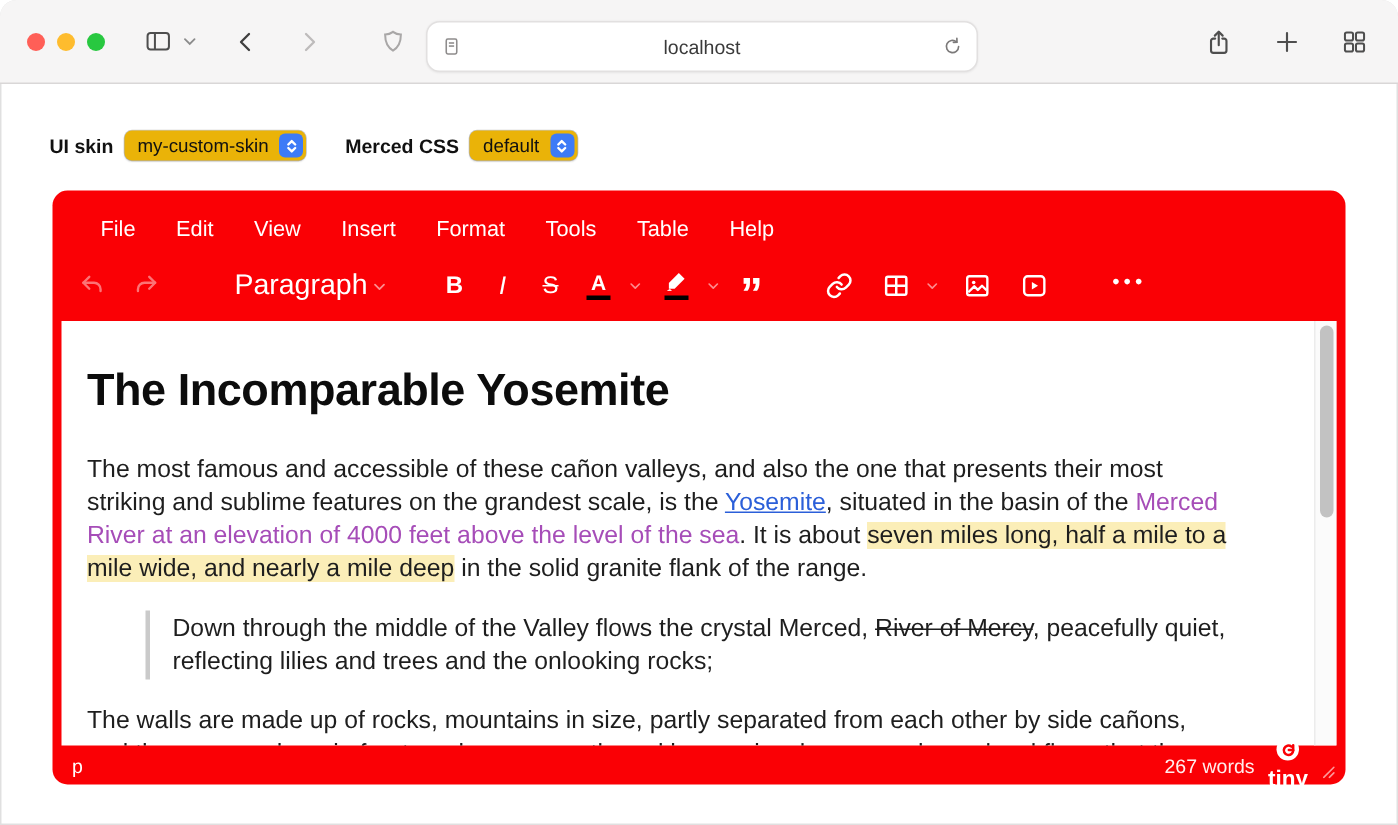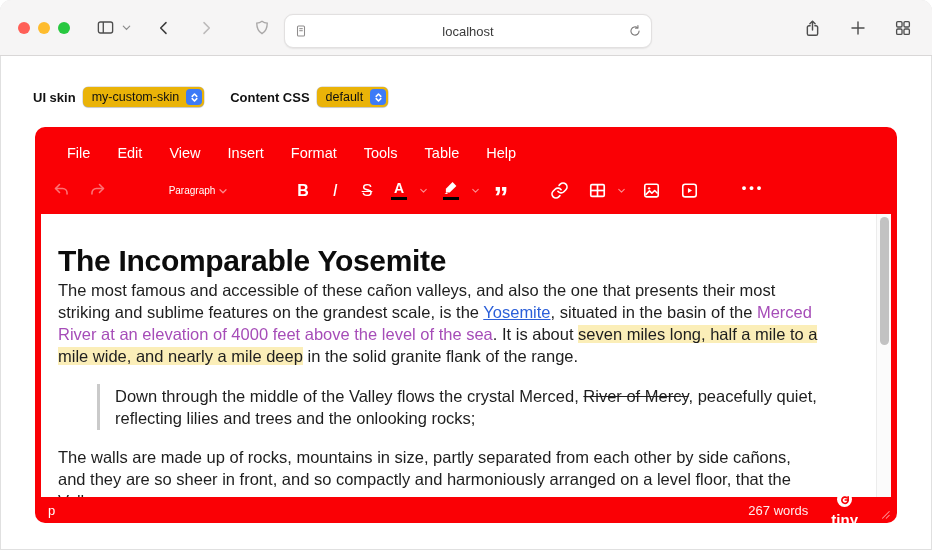--- a/index.html
+++ b/index.html
@@ -28,47 +28,47 @@
 
   
   .editor { position:absolute; left:35px; top:127px; width:862px; height:396px; background:var(--red,#fa0005); border-radius:10px; }
   .menubar { height:40px; display:flex; align-items:flex-end; gap:27px; padding:0 0 6px 32px; color:#fff; font-size:14.5px; }
   .menu-item { cursor:default; }
   .toolbar { height:47px; display:flex; align-items:center; color:#fff; padding:0 10px; }
   .tb-btn { height:34px; min-width:32px; display:flex; align-items:center; justify-content:center; color:#fff; }
   .tb-chevron { width:16px; opacity:.55; display:flex; align-items:center; justify-content:center; }
   .tb-disabled { opacity:.45; }
   .tb-gap { width:26px; }
-  .para-btn { display:flex; align-items:center; justify-content:center; width:122px; margin-left:26px; font-size:10px; }
+  .para-btn { display:flex; align-items:center; justify-content:flex-end; width:122px; margin-left:26px; font-size:19px; }
   .fmt-letter { font-size:16px; }
   .bold-g { font-weight:bold; }
   .italic-g { font-style:italic; font-size:17px; }
   .strike-g { text-decoration:line-through; }
   .colorbtn { display:flex; flex-direction:column; align-items:center; gap:2px; }
   .colorbar { width:16px; height:3px; background:#000; }
   .quote-g { font-size:30px; font-weight:bold; line-height:10px; padding-top:12px; }
   .dots { letter-spacing:3px; font-size:13px; font-weight:bold; padding-bottom:6px; }
 
   
   .content { position:absolute; left:6px; right:6px; top:87px; bottom:26px; background:#fff; overflow:hidden; }
   .content-inner { padding:12px 69px 0 17px; font-size:16.5px; line-height:22px; color:#1e1e1e; }
   .content-inner h1 { font-size:30px; line-height:36px; margin-top:17px; color:#0c0c0c; letter-spacing:-.3px; }
-  .p1 { }
+  .p1 { margin-top:23px; }
   .content a { color:var(--link,#2b5fd9); }
   .purple { color:var(--purple,#a64db8); }
   .mark { background:var(--hl,#fbeeb8); }
   blockquote { margin:17px 0 0 39px; padding:1px 0 1px 15px; border-left:3px solid #cacaca; }
   .strike { text-decoration:line-through; }
   .p2 { margin-top:16px; }
   .scrollbar { position:absolute; top:0; right:0; bottom:0; width:15px; background:#fbfbfb; border-left:1px solid #ececec; }
   .thumb { position:absolute; top:3px; left:3px; width:9px; height:128px; background:#c2c2c2; border-radius:5px; }
 
   
   .statusbar { position:absolute; left:0; right:0; bottom:0; height:26px; display:flex; align-items:center; justify-content:space-between; padding:0 7px 0 13px; color:#fff; font-size:13px; border-radius:0 0 10px 10px; }
-  .sb-right { display:flex; align-items:center; gap:23px; }
+  .sb-right { display:flex; align-items:center; gap:9px; }
   .wordcount { color:rgba(255,255,255,.93); }
   .brand { display:flex; align-items:center; gap:4px; font-weight:bold; font-size:15px;flex-direction:column; }
   .brand-mark { width:15px; height:15px; background:#fff; border-radius:50%; display:flex; align-items:center; justify-content:center; }
   .resize-handle { opacity:.75; padding-top:8px; }
 </style>
 </head>
 <body>
 
 <div class="window">
 
@@ -154,21 +154,21 @@
     <span class="mac-select">
       <span>my-custom-skin</span>
       <span class="mac-caret">
         <svg width="11" height="11" viewBox="0 0 24 24" fill="none" stroke="currentColor" stroke-width="3.4" stroke-linecap="round" stroke-linejoin="round">
             <path d="M7 9.5 L12 4.5 L17 9.5"></path>
             <path d="M7 14.5 L12 19.5 L17 14.5"></path>
           </svg>
       </span>
     </span>
     <span class="gap24"></span>
-    <span class="ctl-label">Content CSS</span>
+    <span class="ctl-label">Merced CSS</span>
     <span class="mac-select">
       <span>default</span>
       <span class="mac-caret">
         <svg width="11" height="11" viewBox="0 0 24 24" fill="none" stroke="currentColor" stroke-width="3.4" stroke-linecap="round" stroke-linejoin="round">
             <path d="M7 9.5 L12 4.5 L17 9.5"></path>
             <path d="M7 14.5 L12 19.5 L17 14.5"></path>
           </svg>
       </span>
     </span>
   </div>

